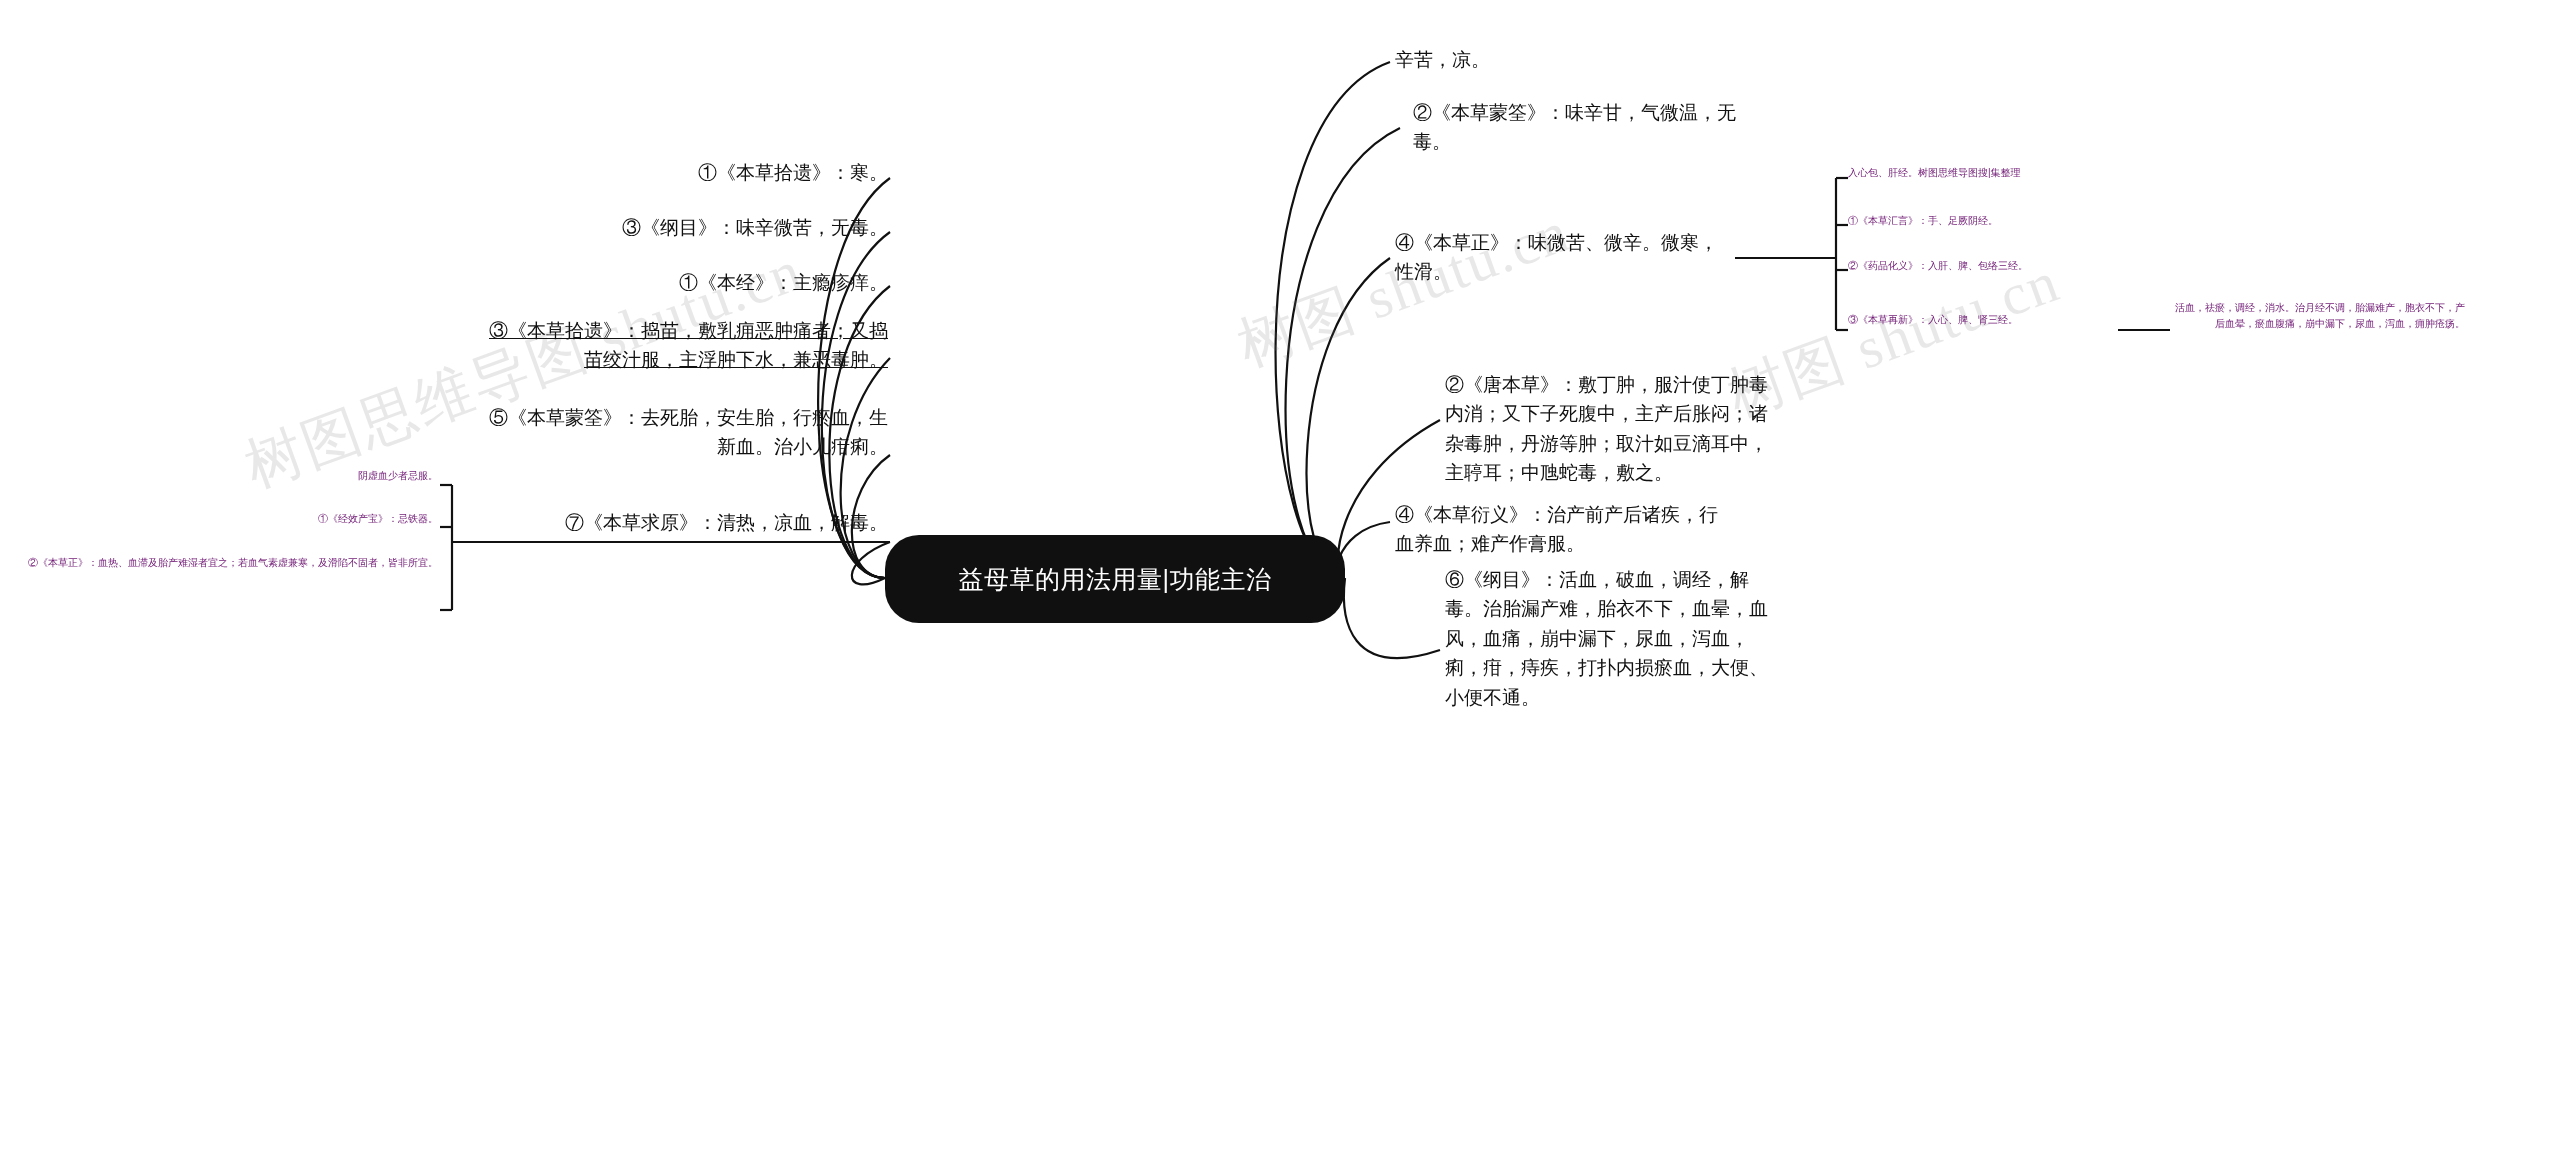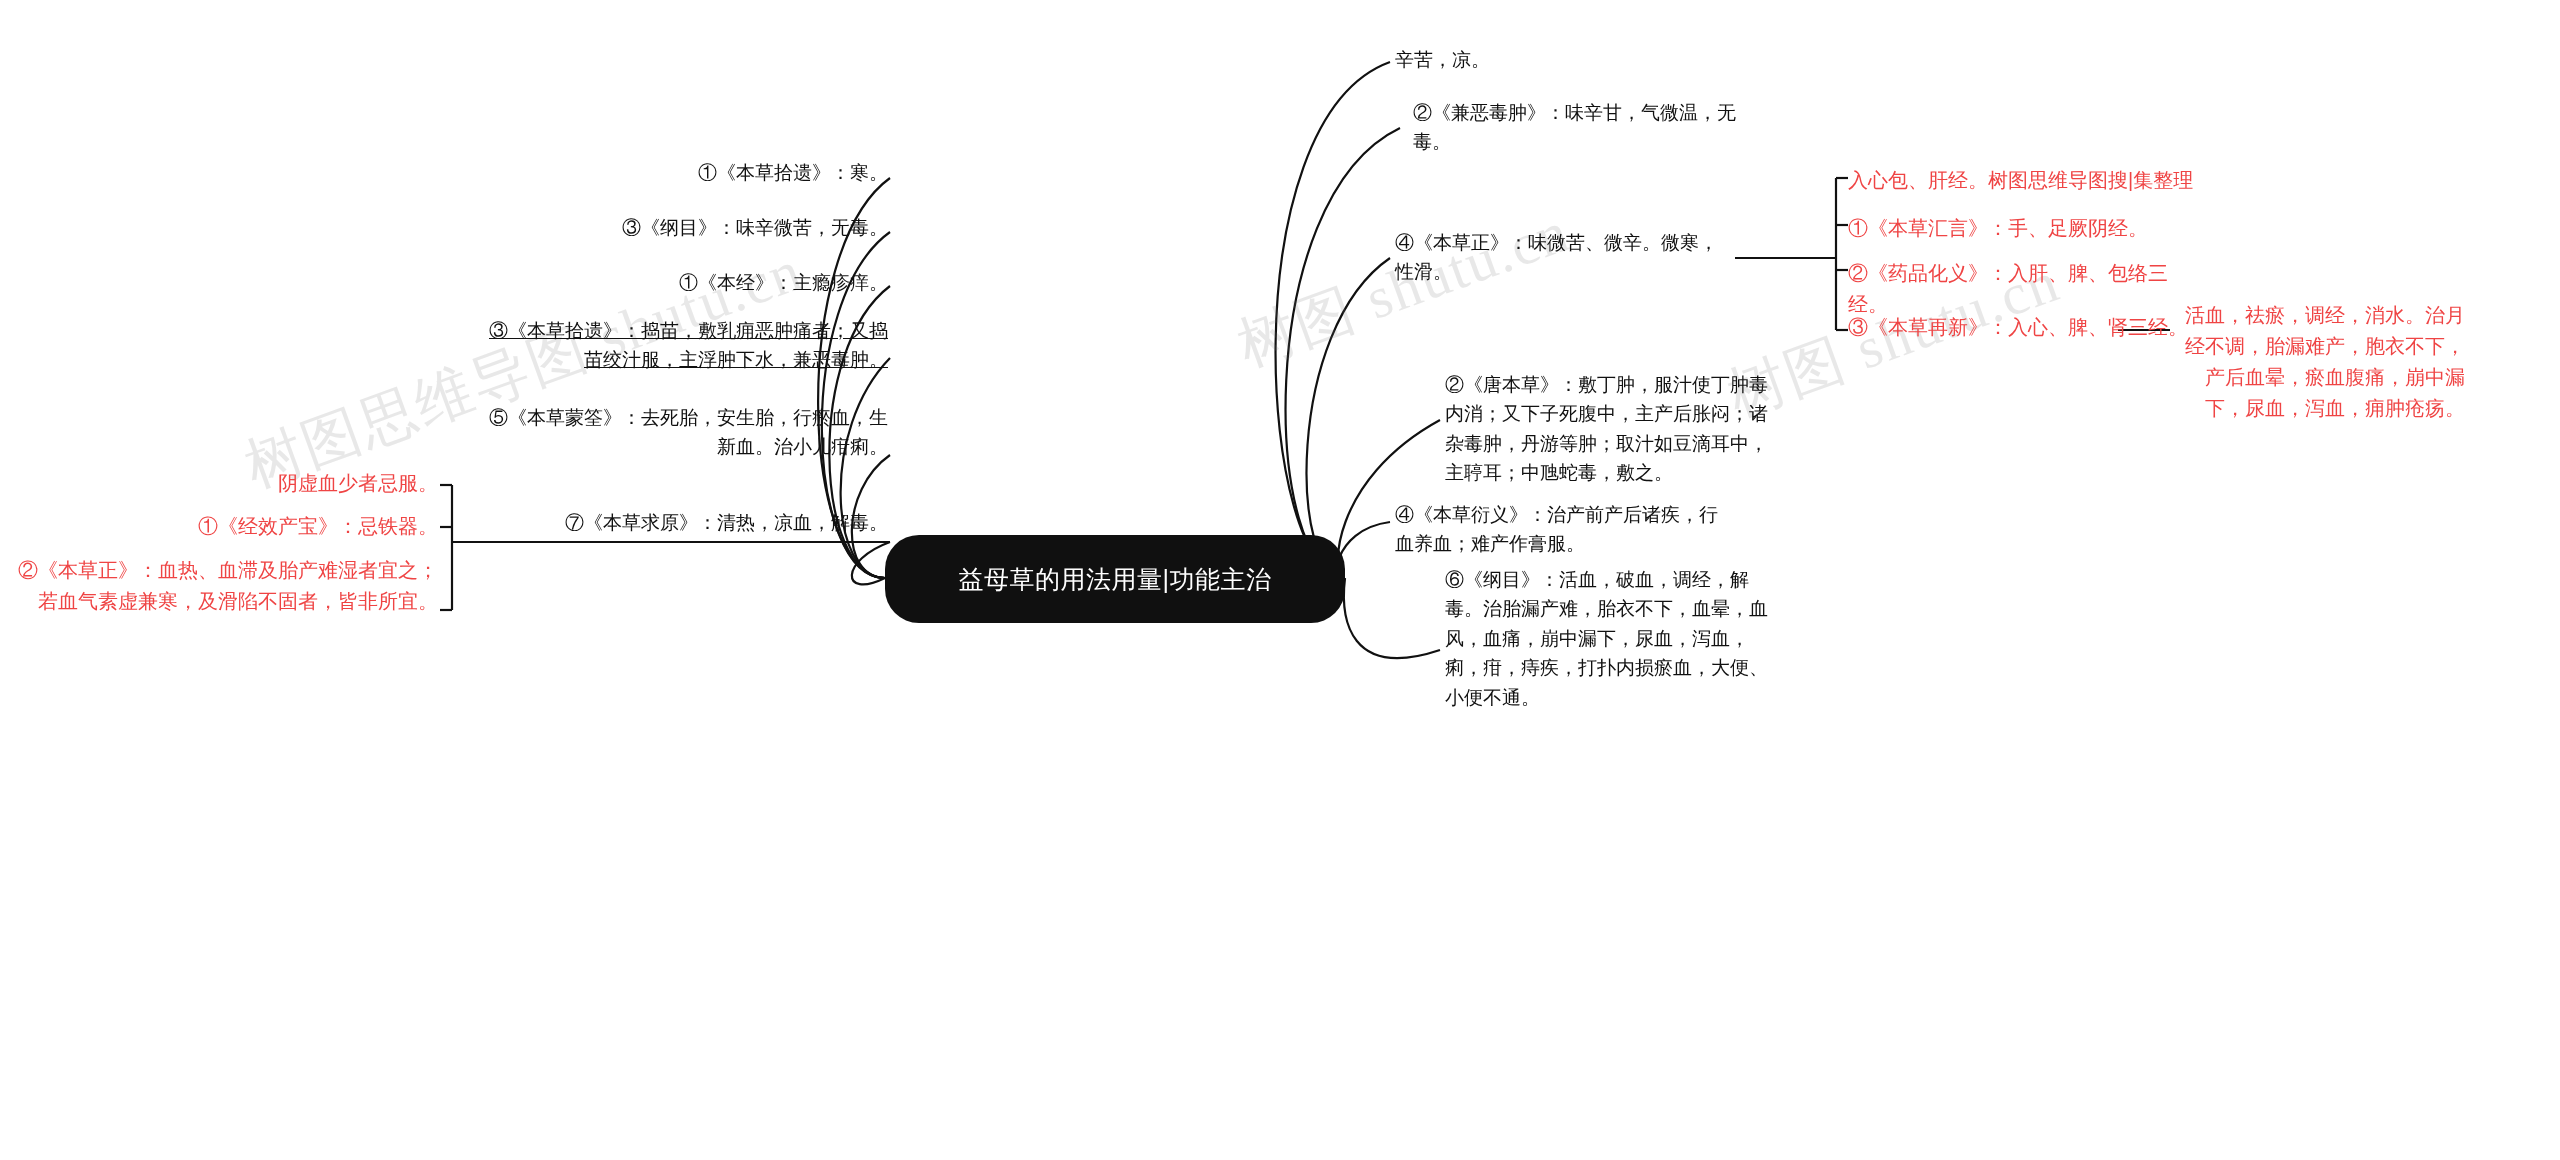--- a/index.html
+++ b/index.html
@@ -46,22 +46,22 @@
     align-items: center;
     justify-content: center;
     padding: 10px 18px;
     letter-spacing: 0.5px;
   }
   .lvl1 {
     font-size: 19px;
     color: #111111;
   }
   .lvl3 {
-    font-size: 20px;
-    color: #ef4444;
+    font-size: 10px;
+    color: #701a75;
   }
   .right-align {
     text-align: right;
   }
   .left-align {
     text-align: left;
   }
   .watermark {
     position: absolute;
     font-size: 58px;
@@ -123,21 +123,21 @@
   <div class="node lvl1 right-align" style="left:618px; top:268px; width:270px;">①《本经》：主瘾疹痒。</div>
   <div class="node lvl1 right-align" style="left:478px; top:316px; width:410px;text-decoration:underline;">③《本草拾遗》：捣苗，敷乳痈恶肿痛者；又捣苗绞汁服，主浮肿下水，兼恶毒肿。</div>
   <div class="node lvl1 right-align" style="left:478px; top:403px; width:410px;">⑤《本草蒙筌》：去死胎，安生胎，行瘀血，生新血。治小儿疳痢。</div>
   <div class="node lvl1 right-align" style="left:488px; top:508px; width:400px;">⑦《本草求原》：清热，凉血，解毒。</div>
 
   <div class="node lvl3 right-align" style="left:268px; top:468px; width:170px;">阴虚血少者忌服。</div>
   <div class="node lvl3 right-align" style="left:188px; top:511px; width:250px;">①《经效产宝》：忌铁器。</div>
   <div class="node lvl3 right-align" style="left:18px; top:555px; width:420px;">②《本草正》：血热、血滞及胎产难湿者宜之；若血气素虚兼寒，及滑陷不固者，皆非所宜。</div>
 
   <div class="node lvl1 left-align" style="left:1395px; top:45px; width:300px;">辛苦，凉。</div>
-  <div class="node lvl1 left-align" style="left:1413px; top:98px; width:330px;">②《兼恶毒肿》：味辛甘，气微温，无毒。</div>
+  <div class="node lvl1 left-align" style="left:1413px; top:98px; width:330px;">②《本草蒙筌》：味辛甘，气微温，无毒。</div>
   <div class="node lvl1 left-align" style="left:1395px; top:228px; width:330px;">④《本草正》：味微苦、微辛。微寒，性滑。</div>
   <div class="node lvl1 left-align" style="left:1445px; top:370px; width:330px;">②《唐本草》：敷丁肿，服汁使丁肿毒内消；又下子死腹中，主产后胀闷；诸杂毒肿，丹游等肿；取汁如豆滴耳中，主聤耳；中虺蛇毒，敷之。</div>
   <div class="node lvl1 left-align" style="left:1395px; top:500px; width:330px;">④《本草衍义》：治产前产后诸疾，行血养血；难产作膏服。</div>
   <div class="node lvl1 left-align" style="left:1445px; top:565px; width:330px;">⑥《纲目》：活血，破血，调经，解毒。治胎漏产难，胎衣不下，血晕，血风，血痛，崩中漏下，尿血，泻血，痢，疳，痔疾，打扑内损瘀血，大便、小便不通。</div>
 
   <div class="node lvl3 left-align" style="left:1848px; top:165px; width:420px;">入心包、肝经。树图思维导图搜|集整理</div>
   <div class="node lvl3 left-align" style="left:1848px; top:213px; width:340px;">①《本草汇言》：手、足厥阴经。</div>
   <div class="node lvl3 left-align" style="left:1848px; top:258px; width:340px;">②《药品化义》：入肝、脾、包络三经。</div>
   <div class="node lvl3 left-align" style="left:1848px; top:312px; width:340px;">③《本草再新》：入心、脾、肾三经。</div>
 

